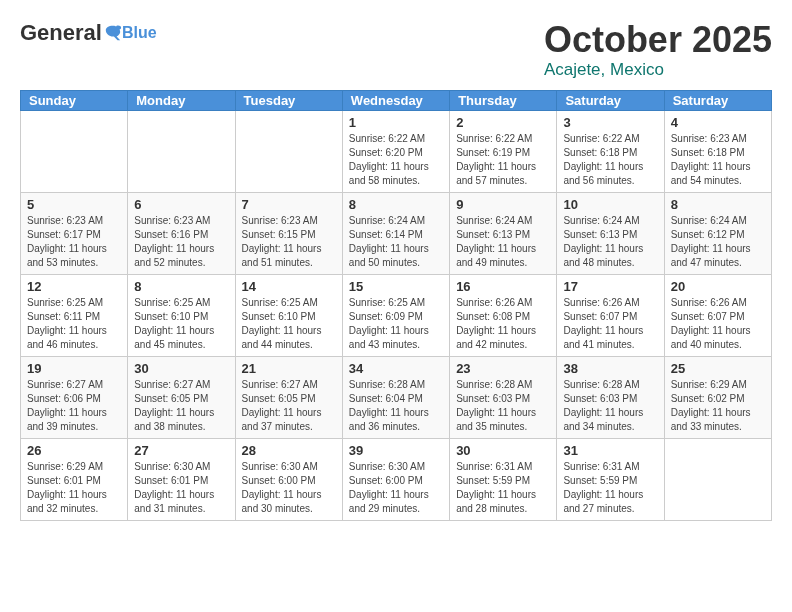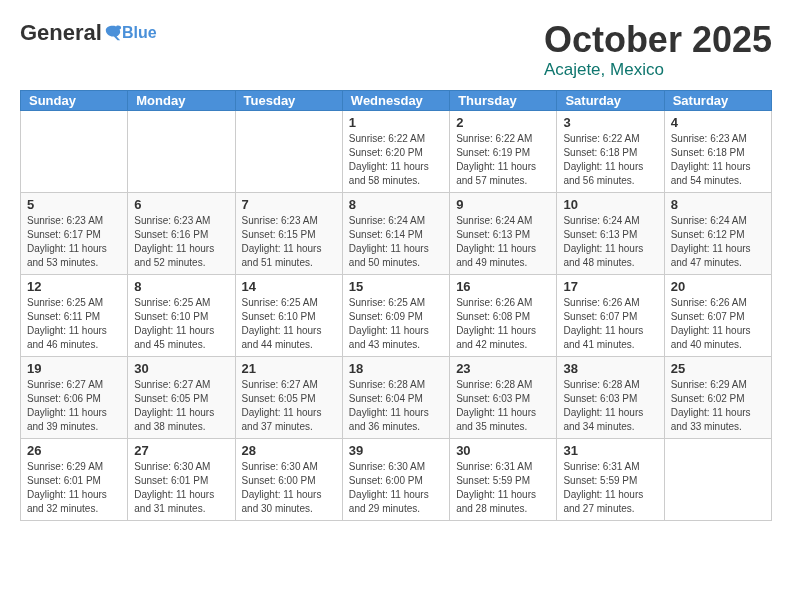--- a/index.html
+++ b/index.html
@@ -277,21 +277,21 @@
 and 38 minutes.</div>
         </td>
         <td>
           <span class="day-num">21</span>
           <div class="day-info" style="white-space: pre-line;">Sunrise: 6:27 AM
 Sunset: 6:05 PM
 Daylight: 11 hours
 and 37 minutes.</div>
         </td>
         <td>
-          <span class="day-num">18</span>
+          <span class="day-num">34</span>
           <div class="day-info" style="white-space: pre-line;">Sunrise: 6:28 AM
 Sunset: 6:04 PM
 Daylight: 11 hours
 and 36 minutes.</div>
         </td>
         <td>
           <span class="day-num">23</span>
           <div class="day-info" style="white-space: pre-line;">Sunrise: 6:28 AM
 Sunset: 6:03 PM
 Daylight: 11 hours

